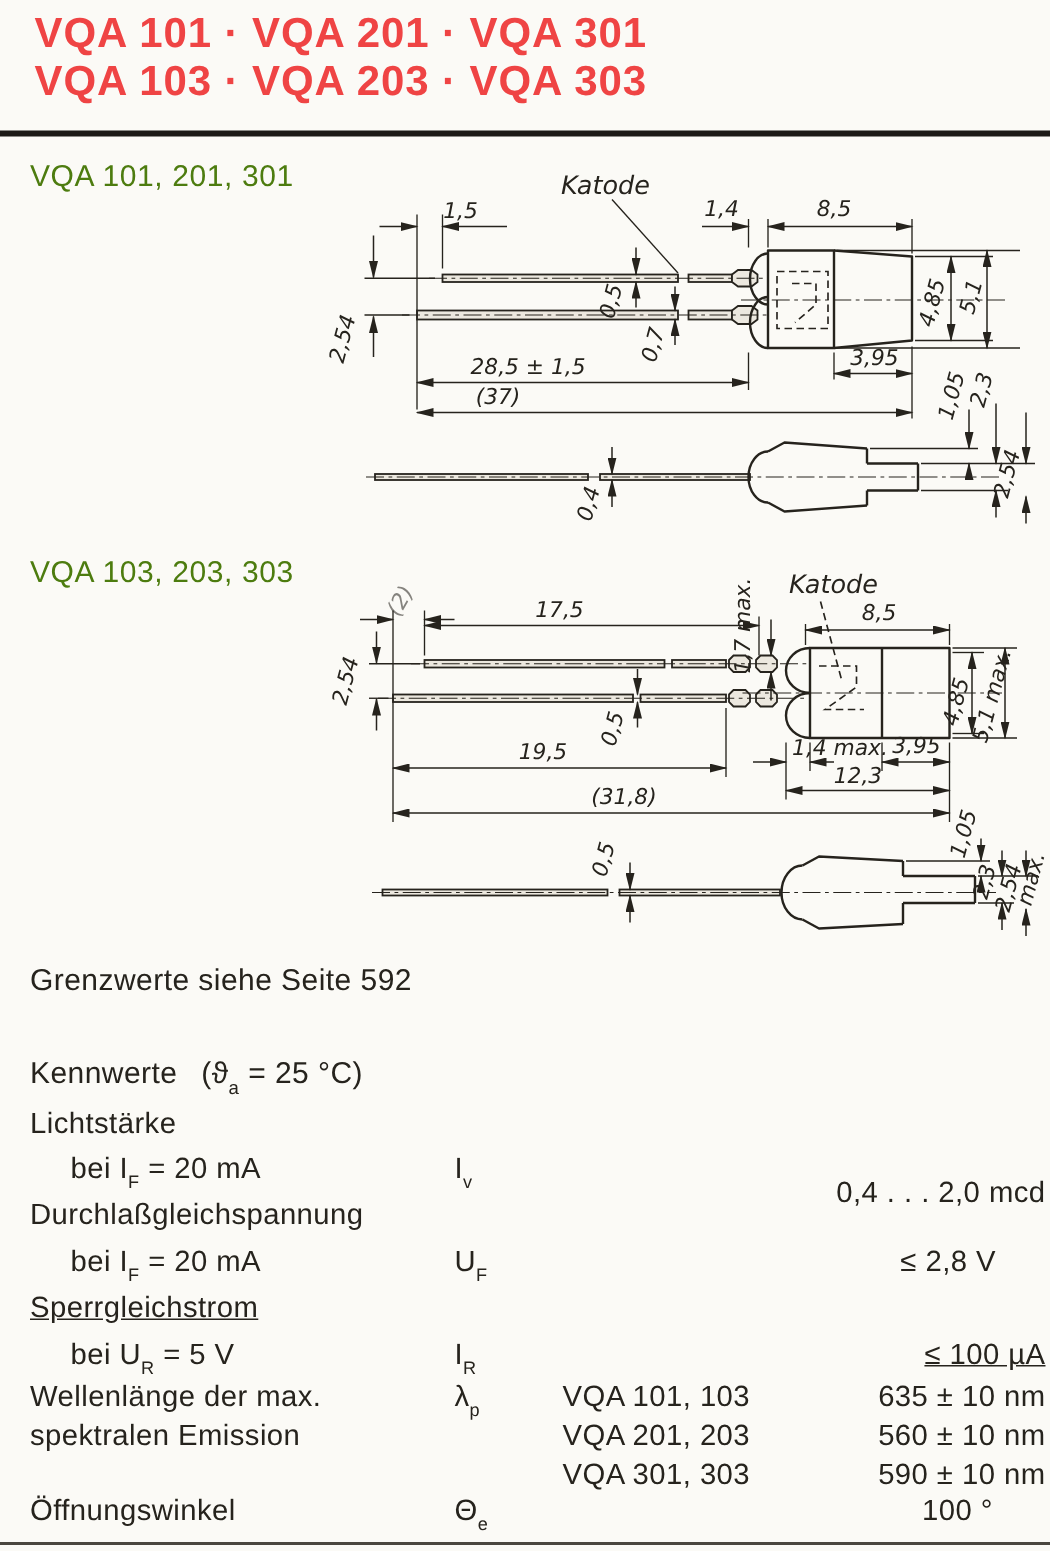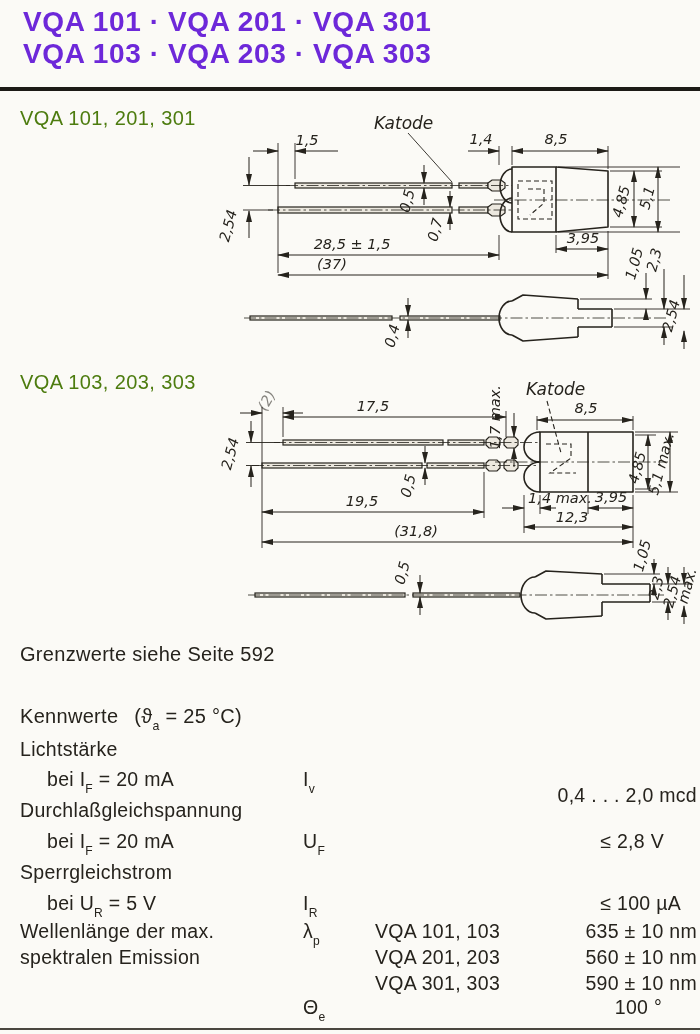--- a/index.html
+++ b/index.html
@@ -4,21 +4,21 @@
 <style>
   html,body{margin:0;padding:0;background:#e8e8e8;}
   .page{
     position:relative; width:700px; height:1034px; margin:0 auto;
     background:#fbfaf6; color:#24211c; overflow:hidden;
     font-family:"Liberation Sans", sans-serif;
   }
   .abs{position:absolute;}
   .h1{
     font-weight:700; font-size:28px; line-height:32px; letter-spacing:.6px;
-    color:#6d28d9;
+    color:#ef4444;
   }
   .rule-thick{position:absolute; left:0; width:700px; height:4px; background:#1c1a16;}
   .rule-thin{position:absolute; left:0; width:700px; height:2px; background:#4a463f;}
   .sec-title{font-size:20px; letter-spacing:.4px; color:#4d7c0f;}
   .txt{font-size:20px; letter-spacing:.3px; color:#26231d;}
   .bold{font-weight:400;}
   .row{position:absolute; left:0; width:700px; height:27px; font-size:19.5px; letter-spacing:.3px; color:#26231d;}
   .row span.cell{position:absolute; top:0; white-space:pre;}
   sub{font-size:.62em; line-height:0; position:relative; top:.18em;}
   .val{text-align:right;}
@@ -308,41 +308,42 @@
     <span class="cell" style="left:20px;">Durchlaßgleichspannung</span>
   </div>
 
   <div class="row" style="top:830px;">
     <span class="cell" style="left:47px;"><span>bei I</span><sub>F</sub><span> = 20 mA</span></span>
     <span class="cell" style="left:303px;text-align:center;"><span>U</span><sub>F</sub></span>
     <span class="cell val" style="right:36px;">≤ 2,8 V</span>
   </div>
 
   <div class="row" style="top:861px;">
-    <span class="cell" style="left:20px;">Sperrgleichstrom</span>
+    <span class="cell" style="left:20px;text-decoration:underline;">Sperrgleichstrom</span>
   </div>
 
   <div class="row" style="top:892px;">
     <span class="cell" style="left:47px;"><span>bei U</span><sub>R</sub><span> = 5 V</span></span>
     <span class="cell" style="left:303px;"><span>I</span><sub>R</sub></span>
-    <span class="cell val" style="right:19px;">≤ 100 µA</span>
+    <span class="cell val" style="right:3px;text-decoration:underline;">≤ 100 µA</span>
   </div>
 
   <div class="row" style="top:920px; height:84px;">
     <span class="cell" style="left:20px; top:0;">Wellenlänge der max.</span>
     <span class="cell" style="left:20px; top:26px;">spektralen Emission</span>
     <span class="cell" style="left:303px; top:0;"><span>λ</span><sub>p</sub></span>
     <span class="cell" style="left:375px; top:0;">VQA 101, 103</span>
     <span class="cell val" style="right:3px; top:0;">635 ± 10 nm</span>
     <span class="cell" style="left:375px; top:26px;">VQA 201, 203</span>
     <span class="cell val" style="right:3px; top:26px;">560 ± 10 nm</span>
     <span class="cell" style="left:375px; top:52px;">VQA 301, 303</span>
     <span class="cell val" style="right:3px; top:52px;">590 ± 10 nm</span>
   </div>
 
   <div class="row" style="top:996px;">
+    <span class="cell" style="left:20px;">Öffnungswinkel</span>
     <span class="cell" style="left:303px;"><span>Θ</span><sub>e</sub></span>
     <span class="cell val" style="right:38px;">100 °</span>
   </div>
 
   <div class="rule-thin" style="top:1028px;"></div>
 
 </div>
 
 </body></html>

